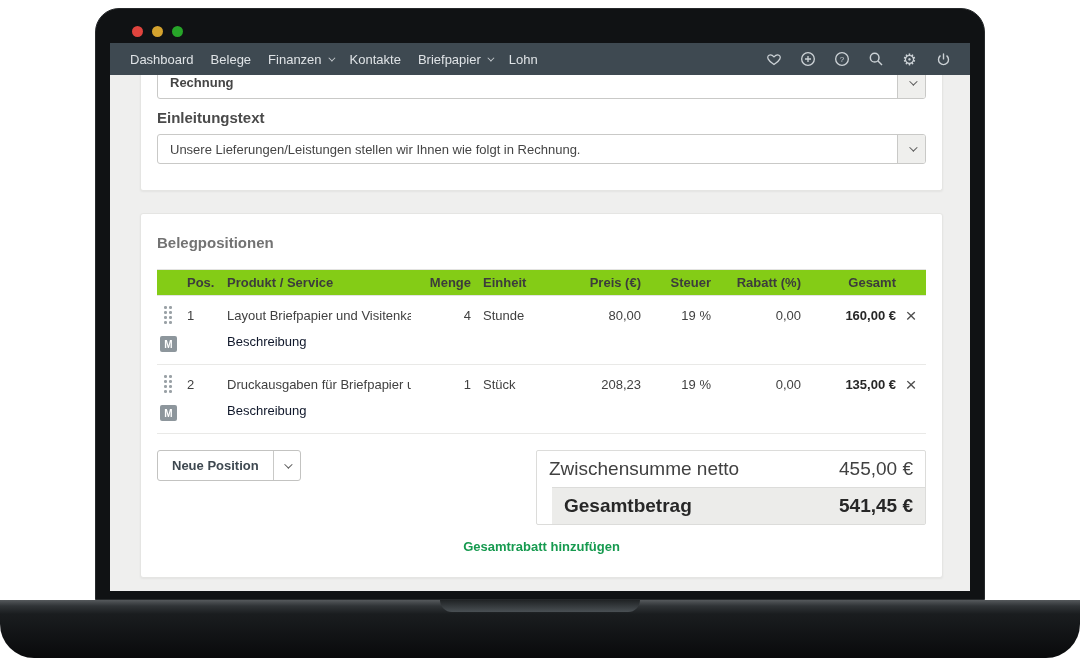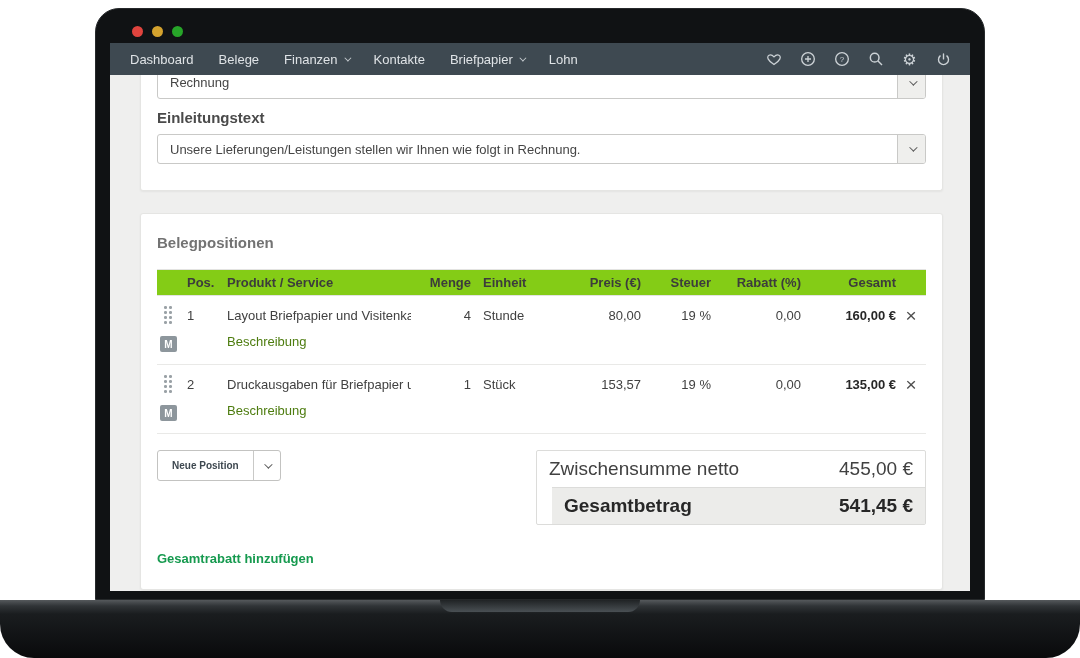--- a/index.html
+++ b/index.html
@@ -32,21 +32,21 @@
     border-radius: 0 0 14px 14px;
   }
   
   .screen { width: 860px; height: 548px; background: #efefee; overflow: hidden; }
   
   .navbar {
     height: 32px; background: #3e4951; color: #dfe3e6;
     display: flex; align-items: center; justify-content: space-between;
     padding: 0 18px 0 20px; font-size: 13px;
   }
-  .nav-left { display: flex; align-items: center; gap: 25px; }
+  .nav-left { display: flex; align-items: center; gap: 17px; }
   .nav-item { display: inline-flex; align-items: center; gap: 6px; cursor: pointer; white-space: nowrap; color: #dfe3e6; }
   .nav-right { display: flex; align-items: center; gap: 17px; color: #ccd2d6; }
   .nav-icon { display: inline-flex; align-items: center; justify-content: center; width: 17px; height: 17px; cursor: pointer; }
   .icon-gear-glyph { font-size: 16px; line-height: 17px; font-family: "DejaVu Sans", sans-serif; }
   .chev {
     display: inline-block; width: 6px; height: 6px;
     border-right: 1.5px solid currentColor; border-bottom: 1.5px solid currentColor;
     transform: rotate(45deg) translateY(-2px);
   }
   .nav-chev { width: 5px; height: 5px; opacity: .85; }
@@ -57,21 +57,21 @@
     box-shadow: 0 1px 2px rgba(0,0,0,0.05);
   }
   .card-top { margin-top: -10px; padding: 0 16px 26px; border-top: none; }
   .field-label { font-size: 15px; font-weight: 700; color: #4a4a4a; margin-top: 10px; }
   .select {
     margin-top: 8px; height: 30px; border: 1px solid #c9c9c7; border-radius: 3px;
     background: #ffffff; display: flex; align-items: center; overflow: hidden; cursor: pointer;
   }
   .select-rechnung { margin-top: 0; height: 34px; align-items: flex-end; }
   .select-text { flex: 1; padding: 0 12px 0 12px; font-size: 13px; color: #454545; white-space: nowrap; overflow: hidden; }
-  .select-rechnung .select-text { padding-bottom: 8px; }
+  .select-rechnung .select-text { padding-bottom: 8px; font-weight: bold; }
   .select-caret {
     width: 28px; align-self: stretch; border-left: 1px solid #c9c9c7; background: #efefed;
     display: flex; align-items: center; justify-content: center; color: #5a5a5a; cursor: pointer;
   }
   .select-rechnung .select-caret { align-items: flex-end; padding-bottom: 12px; }
   
   .card-positions { margin-top: 22px; padding: 20px 16px 22px; }
   .card-title { font-size: 15px; font-weight: 700; color: #737373; }
   .ptable { margin-top: 18px; font-size: 13px; color: #414141; }
   .grid-row {
@@ -85,47 +85,47 @@
   }
   .c { white-space: nowrap; overflow: hidden; }
   .c-product { padding-right: 10px; }
   .c-einheit { padding-left: 12px; }
   .c-menge, .c-preis, .c-steuer, .c-rabatt, .c-gesamt { text-align: right; }
   .c-gesamt-val { font-weight: 700; color: #272727; }
   .c-close { text-align: center; }
   .trow { border-bottom: 1px solid #e9e9e7; }
   .trow .line1 { height: 38px; }
   .trow .line2 { height: 30px; align-items: start; padding-bottom: 8px; }
-  .desc { grid-column: 3 / -1; color: #4d7c0f; cursor: text; }
+  .desc { grid-column: 3 / -1; color: #0f172a; cursor: text; }
   .drag-handle {
     display: grid; grid-template-columns: repeat(2, 3px); grid-auto-rows: 3px; gap: 2px;
     width: 8px; margin-left: 7px; cursor: grab;
   }
   .drag-handle i { width: 2.6px; height: 2.6px; background: #9aa1a6; border-radius: 50%; }
   .m-badge {
     display: inline-flex; align-items: center; justify-content: center;
     width: 17px; height: 16px; margin-left: 3px; margin-top: 2px;
     background: #8d969c; color: #ffffff; font-size: 10px; font-weight: 700; border-radius: 2px;
   }
   .close-x { font-size: 19px; color: #4f4f4f; cursor: pointer; line-height: 1; }
   
   .pos-footer { display: flex; justify-content: space-between; align-items: flex-start; margin-top: 16px; }
   .btn-split {
     display: inline-flex; border: 1px solid #c3c3c1; border-radius: 3px; background: #fff;
     height: 31px; overflow: hidden; cursor: pointer;
   }
-  .btn-main { display: flex; align-items: center; padding: 0 14px; font-size: 10px; font-weight: 700; color: #3e4850; }
+  .btn-main { display: flex; align-items: center; padding: 0 14px; font-size: 13px; font-weight: 700; color: #3e4850; }
   .btn-caret { width: 27px; border-left: 1px solid #c9c9c7; display: flex; align-items: center; justify-content: center; color: #5a5a5a; }
   .summary { width: 390px; border: 1px solid #dcdcda; border-radius: 2px; font-size: 19px; color: #414141; }
   .sum-row { display: flex; justify-content: space-between; padding: 7px 12px; }
   .sum-total {
     background: #ececea; border-top: 1px solid #dcdcda;
     font-weight: 700; color: #272727; margin-left: 15px;
   }
-  .discount-link-wrap { text-align: left; margin-top: 24px; }
+  .discount-link-wrap { text-align: center; margin-top: 12px; }
   .discount-link { font-size: 13px; font-weight: 700; color: #169a4f; cursor: pointer; }
   svg { display: block; }
 </style>
 </head>
 <body>
 
 <div class="laptop">
   <div class="laptop-body">
     <div class="traffic-lights">
       <span class="tl-dot tl-red"></span>
@@ -260,21 +260,21 @@
                       <i></i>
                       <i></i>
                       <i></i>
                       <i></i>
                     </span>
                   </span>
                 <span class="c">2</span>
                 <span class="c c-product">Druckausgaben für Briefpapier u...</span>
                 <span class="c c-menge">1</span>
                 <span class="c c-einheit">Stück</span>
-                <span class="c c-preis">153,57</span>
+                <span class="c c-preis">208,23</span>
                 <span class="c c-steuer">19 %</span>
                 <span class="c c-rabatt">0,00</span>
                 <span class="c c-gesamt c-gesamt-val">135,00 €</span>
                 <span class="c c-close"><span class="close-x">×</span></span>
               </div>
               <div class="grid-row line2">
                 <span class="c"><span class="m-badge">M</span></span>
                 <span class="c"></span>
                 <span class="c desc">Beschreibung</span>
               </div>

